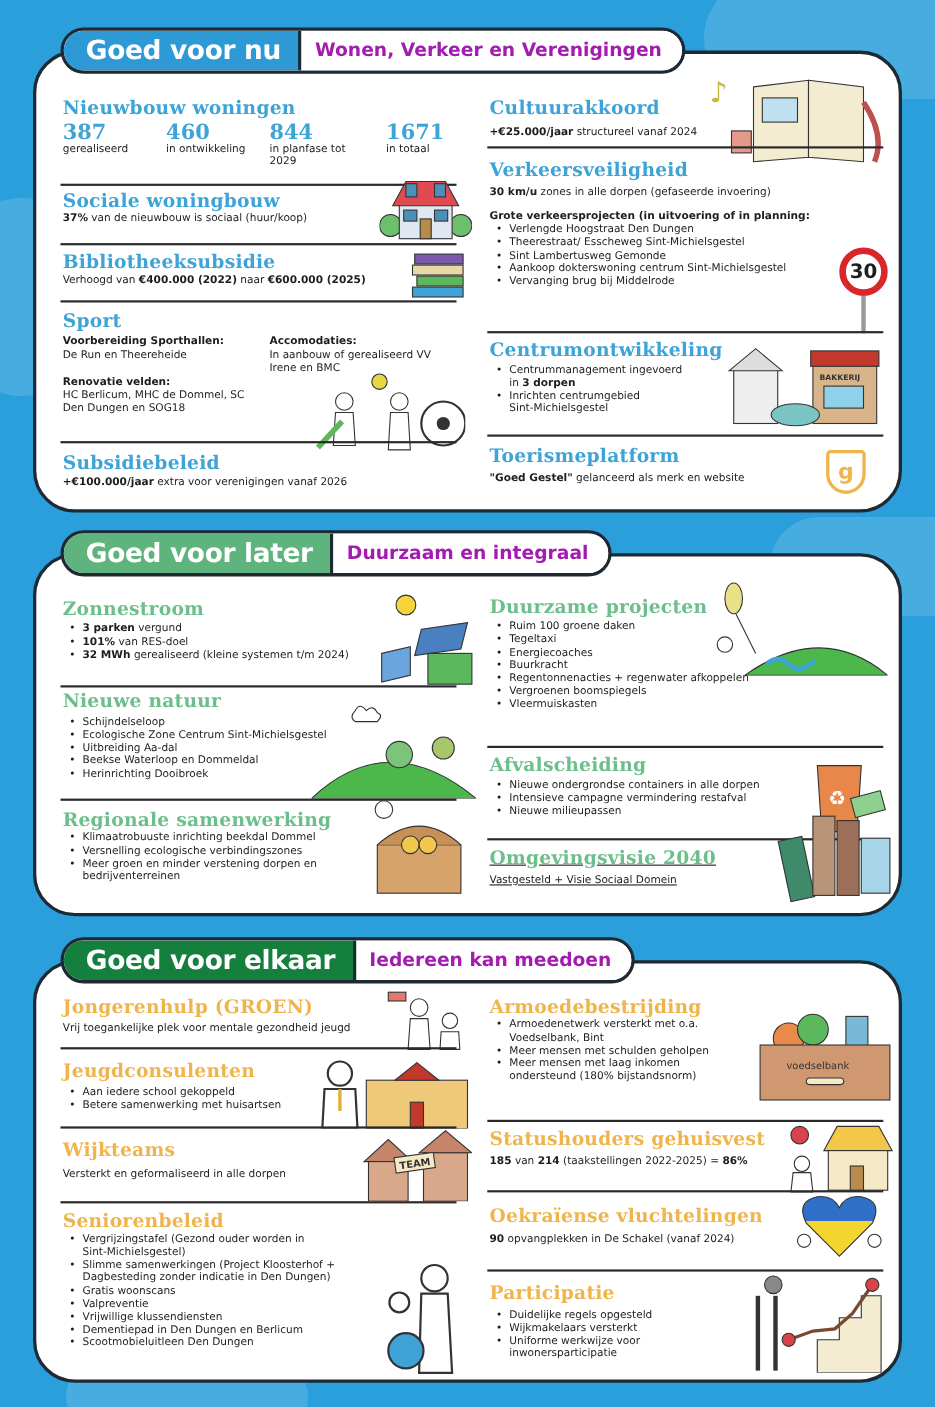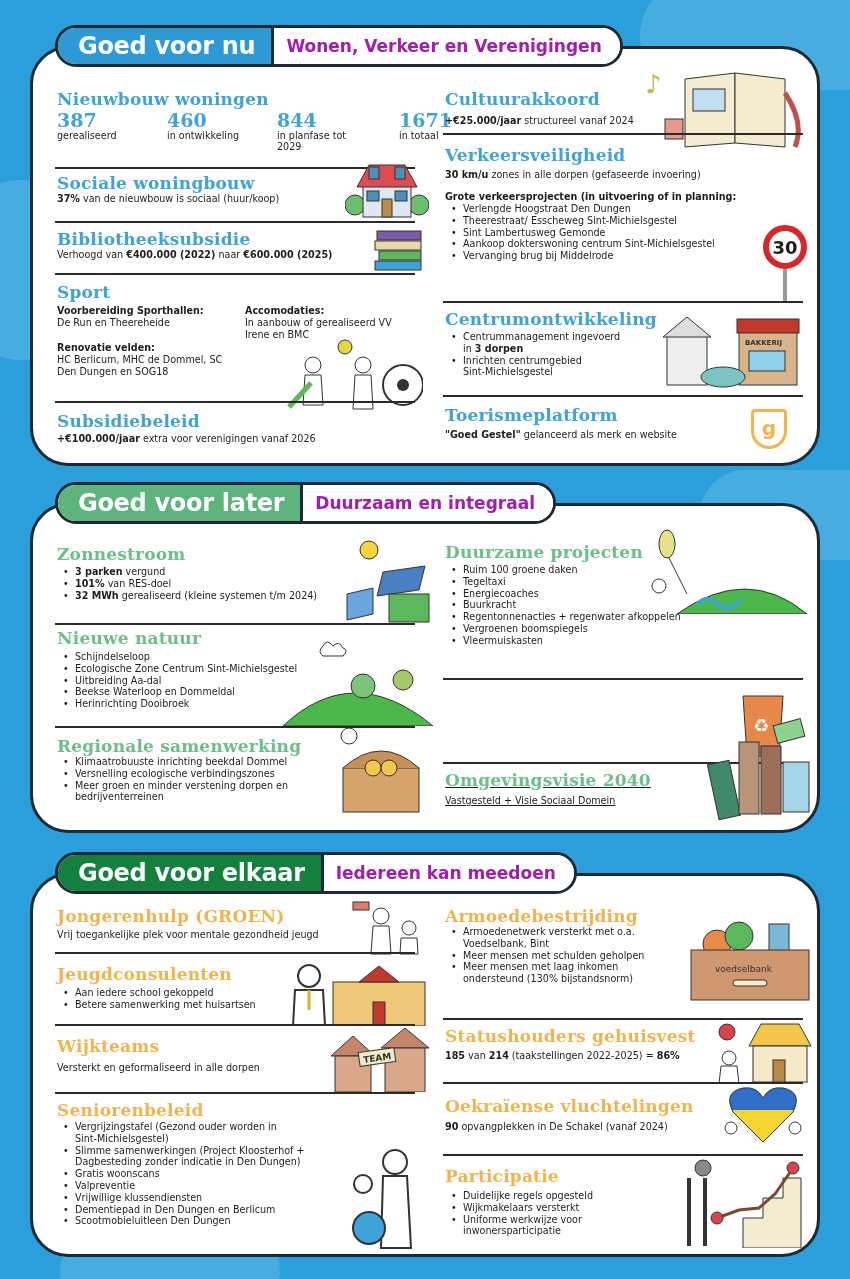--- a/index.html
+++ b/index.html
@@ -41,21 +41,21 @@
   }
   .t { font-size: 9.6px; line-height: 12px; white-space: nowrap; }
   .t b { font-weight: bold; }
   ul.b { list-style: none; }
   ul.b li { font-size: 9.6px; line-height: 11.8px; position: relative; padding-left: 18px; white-space: nowrap; }
   ul.b li::before { content: "•"; position: absolute; left: 6px; top: 0; }
   .rule { position: absolute; height: 2px; background: #2a2a2a; }
   .blue .h { color: #3ea3d6; }
   .green .h { color: #6cbf8a; }
   .orange .h { color: #f0b44c; }
-  .stats { display: flex; gap: 16px; margin-top: 1px; }
+  .stats { display: flex; gap: 0; margin-top: 1px; }
   .stat { width: 94px; }
   .stat .n { font-family: "DejaVu Serif", serif; font-weight: bold; font-size: 19px; color: #3ea3d6; line-height: 20px; }
   .stat .l { font-size: 9.6px; line-height: 11px; }
   .ill { position: absolute; }
   .sign30 {
     width: 44px; height: 44px; border-radius: 50%; border: 6px solid #d9262b; background: #fff;
     display: flex; align-items: center; justify-content: center; font-size: 18px; font-weight: bold;
   }
 </style>
 </head>
@@ -285,20 +285,28 @@
   </div>
   <svg class="ill" style="left:614px;top:18px" width="160" height="90">
     <path d="M30 90 Q100 40 160 90 Z" fill="#4cb84c" stroke="#333"></path>
     <path d="M50 80 q10 -10 20 0 q10 10 24 -4" stroke="#3ea3d6" stroke-width="4" fill="none"></path>
     <ellipse cx="20" cy="20" rx="8" ry="14" fill="#e9e08a" stroke="#333"></ellipse>
     <line x1="22" y1="34" x2="40" y2="70" stroke="#333"></line>
     <circle cx="12" cy="62" r="7" fill="#fff" stroke="#333"></circle>
   </svg>
   <div class="rule" style="left:410px;top:172px;width:360px"></div>
 
+  <div class="sec" style="left:412px;top:180px;">
+    <div class="h">Afvalscheiding</div>
+    <ul class="b" style="margin-top:2px">
+      <li>Nieuwe ondergrondse containers in alle dorpen</li>
+      <li>Intensieve campagne vermindering restafval</li>
+      <li>Nieuwe milieupassen</li>
+    </ul>
+  </div>
   <svg class="ill" style="left:704px;top:170px" width="70" height="84">
     <path d="M6 20 L46 20 L42 80 L10 80 Z" fill="#e8874a" stroke="#333"></path>
     <text x="16" y="56" font-size="18" fill="#fff">♻</text>
     <rect x="38" y="46" width="28" height="18" fill="#8ed08e" stroke="#333" transform="rotate(-15 52 55)"></rect>
   </svg>
   <div class="rule" style="left:410px;top:256px;width:360px"></div>
 
   <div class="sec" style="left:412px;top:264px;text-decoration:underline;">
     <div class="h">Omgevingsvisie 2040</div>
     <div class="t" style="margin-top:5px">Vastgesteld + Visie Sociaal Domein</div>
@@ -378,21 +386,21 @@
     <path d="M44 28 h24 l4 72 h-30z" fill="#fff" stroke="#333" stroke-width="2"></path>
     <circle cx="24" cy="36" r="9" fill="#fff" stroke="#333" stroke-width="2"></circle>
     <circle cx="30" cy="80" r="16" fill="#3ea3d6" stroke="#333" stroke-width="2"></circle>
   </svg>
 
   <div class="sec" style="left:412px;top:30px;">
     <div class="h">Armoedebestrijding</div>
     <ul class="b">
       <li><span>Armoedenetwerk versterkt met o.a.</span><br><span>Voedselbank, Bint</span></li>
       <li>Meer mensen met schulden geholpen</li>
-      <li><span>Meer mensen met laag inkomen</span><br><span>ondersteund (130% bijstandsnorm)</span></li>
+      <li><span>Meer mensen met laag inkomen</span><br><span>ondersteund (180% bijstandsnorm)</span></li>
     </ul>
   </div>
   <svg class="ill" style="left:654px;top:38px" width="126" height="88">
     <circle cx="30" cy="30" r="14" fill="#e88a4a" stroke="#333"></circle>
       <circle cx="52" cy="22" r="14" fill="#5cb85c" stroke="#333"></circle>
     <rect x="82" y="10" width="20" height="30" fill="#7ab8d8" stroke="#333"></rect>
     <rect x="4" y="36" width="118" height="50" fill="#d09870" stroke="#333"></rect>
     <text x="28" y="58" font-size="9" fill="#333">voedselbank</text>
     <rect x="46" y="66" width="34" height="6" rx="3" fill="#f5e9c8" stroke="#333"></rect>
   </svg>

